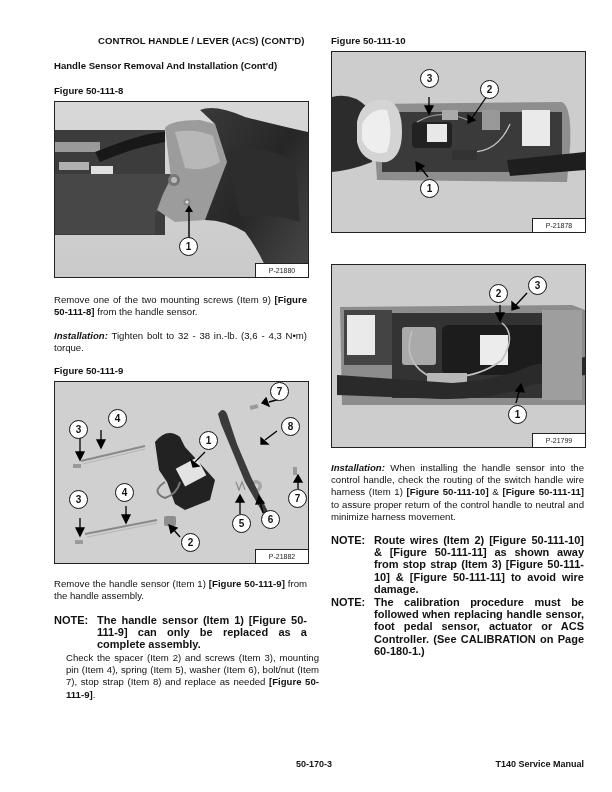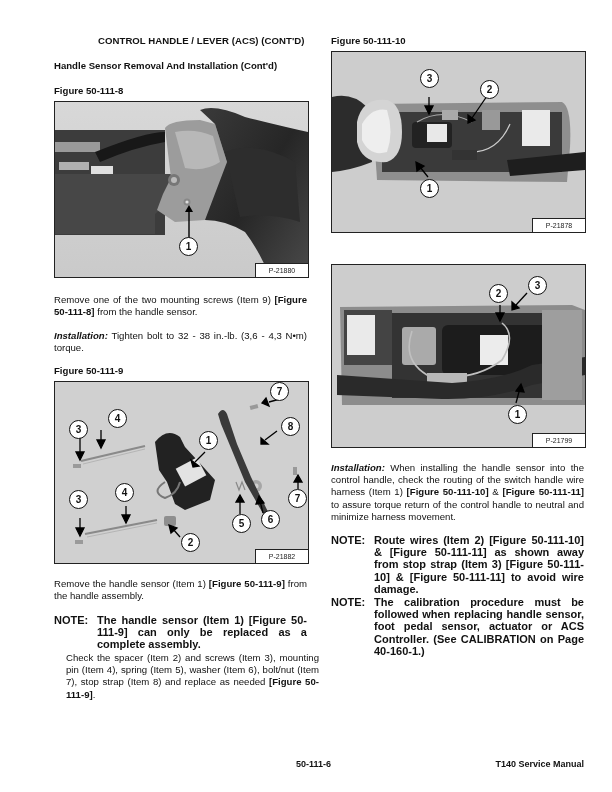--- a/index.html
+++ b/index.html
@@ -196,26 +196,26 @@
       <line x1="184" y1="138" x2="188" y2="123"></line>
         <polygon points="184,126 192,127 189,119"></polygon>
     </g>
   </svg>
   <div class="callout" style="left:196px;top:11px;">3</div>
   <div class="callout" style="left:157px;top:19px;">2</div>
   <div class="callout" style="left:176px;top:140px;">1</div>
   <div class="pcode">P-21799</div>
 </div>
 
-<p class="abs body" style="left:331px;top:462px;width:253px;"><i>Installation:</i><span> When installing the handle sensor into the control handle, check the routing of the switch handle wire harness (Item 1) </span><b>[Figure 50-111-10]</b><span> &amp; </span><b>[Figure 50-111-11]</b><span> to assure torque return of the control handle to neutral and minimize harness movement.</span></p>
+<p class="abs body" style="left:331px;top:462px;width:253px;"><i>Installation:</i><span> When installing the handle sensor into the control handle, check the routing of the switch handle wire harness (Item 1) </span><b>[Figure 50-111-10]</b><span> &amp; </span><b>[Figure 50-111-11]</b><span> to assure proper return of the control handle to neutral and minimize harness movement.</span></p>
 
 <div class="abs note" style="left:331px;top:534px;width:253px;">
   <span class="lbl">NOTE:</span>
   <span class="txt">Route wires (Item 2) [Figure 50-111-10] &amp; [Figure 50-111-11] as shown away from stop strap (Item 3) [Figure 50-111-10] &amp; [Figure 50-111-11] to avoid wire damage.</span>
 </div>
 
 <div class="abs note" style="left:331px;top:596px;width:253px;">
   <span class="lbl">NOTE:</span>
-  <span class="txt">The calibration procedure must be followed when replacing handle sensor, foot pedal sensor, actuator or ACS Controller. (See CALIBRATION on Page 40-160-1.)</span>
-</div>
-
-<div class="abs footer" style="left:296px;top:759px;">50-111-6</div>
+  <span class="txt">The calibration procedure must be followed when replacing handle sensor, foot pedal sensor, actuator or ACS Controller. (See CALIBRATION on Page 60-180-1.)</span>
+</div>
+
+<div class="abs footer" style="left:296px;top:759px;">50-170-3</div>
 <div class="abs footer" style="left:484px;top:759px;width:100px;text-align:right;">T140 Service Manual</div>
 
 </body></html>

